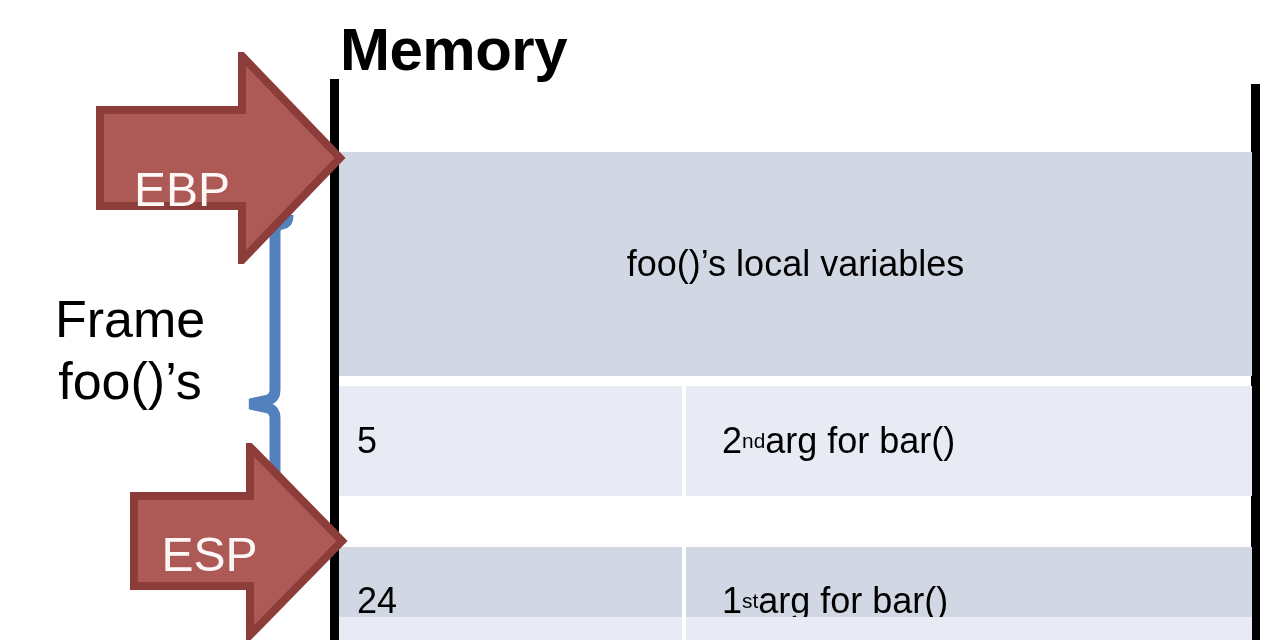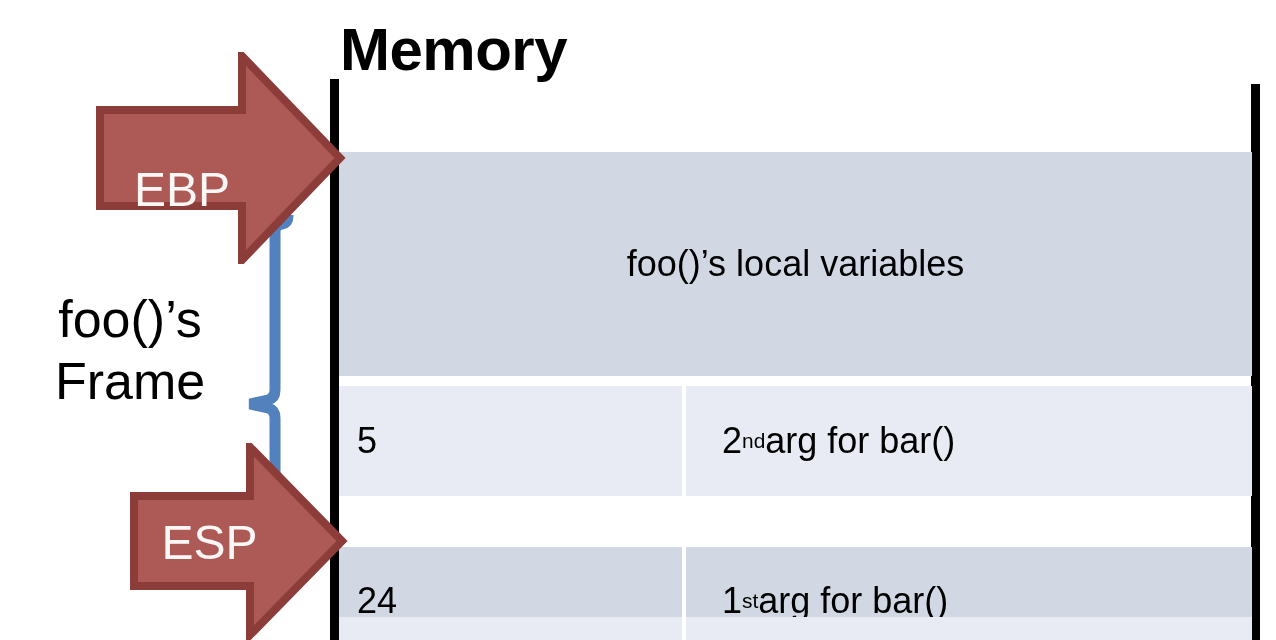--- a/index.html
+++ b/index.html
@@ -125,21 +125,21 @@
     text-align: center;
     font-size: 48px;
     color: #fdf7f6;
     pointer-events: none;
   }
 
   #arrow-ebp { left: 96px; top: 52px;  width: 248px; height: 212px; }
   #arrow-ebp .reg-label { top: 82px; left: -38px; margin-top: 28px; }
 
   #arrow-esp { left: 130px; top: 443px; width: 215px; height: 197px; }
-  #arrow-esp .reg-label { top: 72px; left: -28px; }
+  #arrow-esp .reg-label { top: 84px; left: -28px; }
 </style>
 </head>
 <body>
 
 <div id="memory-title">Memory</div>
 
 <div class="mem-rule" id="mem-rule-left"></div>
 <div class="mem-rule" id="mem-rule-right"></div>
 
 <div id="memory-table">
@@ -167,22 +167,22 @@
   </div>
 
   <div class="mem-row light" id="mem-row-3">
     <div class="mem-cell value-col"></div>
     <div class="mem-cell desc-col"></div>
   </div>
 
 </div>
 
 <div id="frame-label">
+  <div>Frame</div>
   <div>foo()’s</div>
-  <div>Frame</div>
 </div>
 
 <div id="frame-brace">
   <svg width="46" height="388" viewBox="0 0 46 388">
     <path d="M40 5 L40 6 Q40 13 34 14 L33 14 Q27 15 27 22
              L27 180 Q27 188 20 190 L2 194 L20 198 Q27 200 27 208
              L27 366 Q27 373 33 374 L34 374 Q40 375 40 382 L40 383" fill="none" stroke="#5281bd" stroke-width="11" stroke-linecap="butt" stroke-linejoin="miter"></path>
   </svg>
 </div>
 

